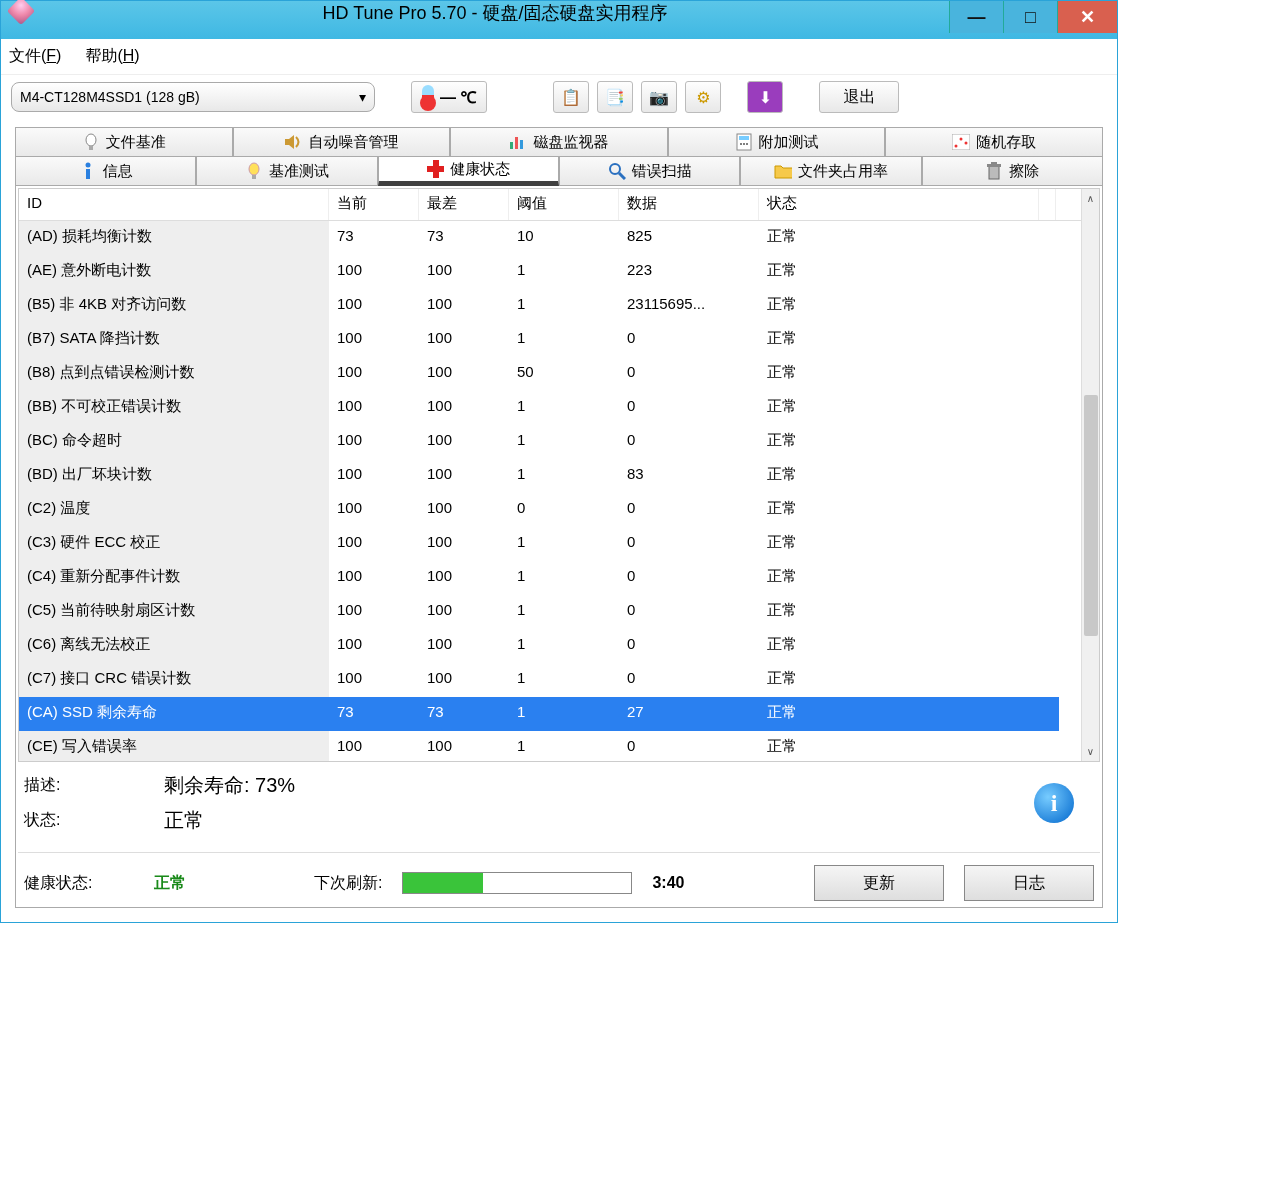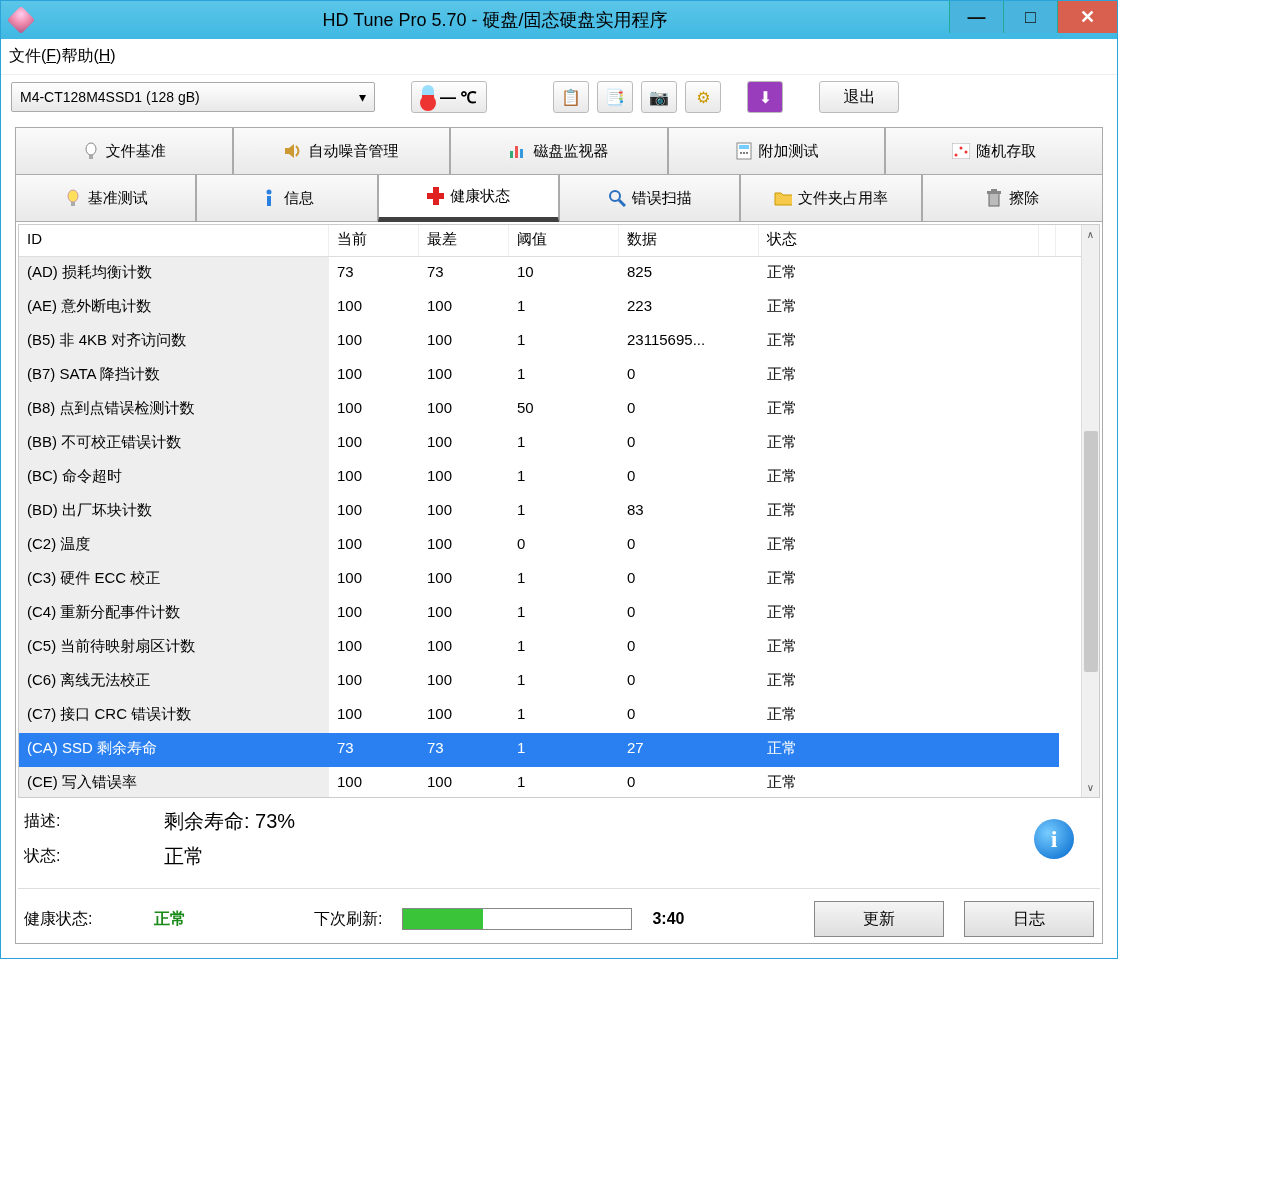--- a/index.html
+++ b/index.html
@@ -1,36 +1,36 @@
 <!DOCTYPE html>
 <html><head>
 <meta charset="utf-8">
 <style>
 * { box-sizing: border-box; margin: 0; padding: 0; }
 body { font-family: "Microsoft YaHei", "SimSun", Tahoma, sans-serif; font-size: 14px; background: #fff; }
 .window { width: 1118px; border: 1px solid #2aa3d8; background: #fff; margin: 0; }
-.titlebar { height: 38px; background: linear-gradient(180deg,#5bc6e8 0%,#3fb8e3 100%); display: flex; align-items: center; position: relative; }
+.titlebar { height: 38px; background: linear-gradient(180deg,#5bc6e8 0%,#3fb8e3 100%); display: flex; align-items: flex-start; position: relative; }
 .titlebar-icon { width: 20px; height: 20px; margin: 0 10px; background: radial-gradient(circle at 30% 30%,#fce,#e8a,#a58); border-radius: 3px; transform: rotate(45deg); }
 .titlebar-title { flex: 1; text-align: center; font-size: 18px; color: #000; }
 .winbtns { display: flex; height: 100%; }
 .winbtn { width: 54px; height: 32px; display: flex; align-items: center; justify-content: center; font-weight: bold; font-size: 18px; border-left: 1px solid #2a9; background:#49b4dd;}
 .winbtn.min,.winbtn.max{color:#111;}
 .winbtn.close { background: #d9604f; color: #fff; width: 60px;}
-.menubar { height: 36px; display: flex; align-items: center; padding: 0 8px; font-size: 16px; border-bottom: 1px solid #eee;}
+.menubar { height: 36px; display: flex; align-items: center; padding: 0 8px; gap: 24px; font-size: 16px; border-bottom: 1px solid #eee;}
 .menubar .u { text-decoration: underline; }
 .toolbar { display: flex; align-items: center; padding: 6px 10px; gap: 8px; }
-.drive-select { width: 364px; height: 30px; border: 1px solid #aaa; background: linear-gradient(180deg,#fff,#e8e8e8); padding: 0 8px; display: flex; align-items: center; justify-content: space-between; border-radius: 2px;}
+.drive-select { width: 364px; height: 30px; border: 1px solid #aaa; background: linear-gradient(180deg,#fff,#e8e8e8); padding: 0 8px; display: flex; align-items: center; justify-content: space-between; border-radius: 8px;}
 .temp-box { height: 32px; border: 1px solid #bbb; border-radius: 3px; background: linear-gradient(180deg,#fefefe,#e8e8e8); display: flex; align-items: center; padding: 0 10px; gap: 6px; font-size: 16px; font-weight: bold;}
 .therm { width: 12px; height: 24px; background: linear-gradient(180deg,#9df 0%,#9df 40%,#e33 40%,#e33 100%); border-radius: 6px; position: relative;}
 .therm::after{content:"";position:absolute;bottom:-2px;left:-2px;width:16px;height:16px;background:#e33;border-radius:50%;}
 .tbtn { width: 36px; height: 32px; border: 1px solid #bbb; border-radius: 3px; background: linear-gradient(180deg,#fefefe,#e8e8e8); display: flex; align-items: center; justify-content: center; font-size: 16px;}
 .tbtn.exit { width: 80px; font-size: 16px;}
 .content-pad { padding: 8px 14px 14px 14px; }
 .tabs-row { display: flex; }
-.tab { flex: 1; height: 48px; border: 1px solid #aaa; display: flex; align-items: center; justify-content: center; gap: 6px; background: linear-gradient(180deg,#fafafa,#e9e9e9); font-size: 15px; margin-bottom:-1px; position:relative;}
+.tab { flex: 1; height: 30px; border: 1px solid #aaa; display: flex; align-items: center; justify-content: center; gap: 6px; background: linear-gradient(180deg,#fafafa,#e9e9e9); font-size: 15px; margin-bottom:-1px; position:relative;}
 .tab.active { background: #fff; border-bottom: 5px solid #404040; z-index: 2;}
 .tab-icon { width: 18px; height: 18px; display: inline-flex; align-items:center; justify-content:center; font-size:16px;}
 .panel { border: 1px solid #aaa; background: #fff; padding: 2px;}
 .table-wrap { border: 1px solid #ccc; position:relative;}
 .table-header { display: grid; grid-template-columns: 310px 90px 90px 110px 140px 280px 14px; background: #fff; border-bottom: 1px solid #ddd; height: 32px;}
 .table-header div { padding: 5px 8px; font-size: 15px; border-right: 1px solid #eee;}
 .table-body { height: 540px; overflow: hidden; }
 .row { display: grid; grid-template-columns: 310px 90px 90px 110px 140px 300px; height: 34px; }
 .row div { padding: 6px 8px; font-size: 15px; }
 .row div:first-child { background: #eeeeee; }
@@ -155,34 +155,34 @@
               <circle cx="14" cy="9" r="1.5" fill="#e33"></circle>
             </svg>
           </span>
           <span>随机存取</span>
         </div>
       </div>
     <div class="tabs-row" id="tabs2">
         <div class="tab">
           <span class="tab-icon">
             <svg width="14" height="18">
+              <circle cx="7" cy="3" r="2.5" fill="#2a80e0"></circle>
+              <rect x="5" y="7" width="4" height="10" fill="#2a80e0"></rect>
+            </svg>
+          </span>
+          <span>信息</span>
+        </div>
+        <div class="tab">
+          <span class="tab-icon">
+            <svg width="14" height="18">
               <ellipse cx="7" cy="7" rx="5" ry="6" fill="#ffe05a" stroke="#c9a"></ellipse>
               <rect x="5" y="13" width="4" height="4" fill="#aaa"></rect>
             </svg>
           </span>
           <span>基准测试</span>
-        </div>
-        <div class="tab">
-          <span class="tab-icon">
-            <svg width="14" height="18">
-              <circle cx="7" cy="3" r="2.5" fill="#2a80e0"></circle>
-              <rect x="5" y="7" width="4" height="10" fill="#2a80e0"></rect>
-            </svg>
-          </span>
-          <span>信息</span>
         </div>
         <div class="tab active">
           <span class="tab-icon">
             <svg width="20" height="20">
               <rect x="7" y="1" width="6" height="18" fill="#e02020"></rect>
               <rect x="1" y="7" width="18" height="6" fill="#e02020"></rect>
             </svg>
           </span>
           <span>健康状态</span>
         </div>

